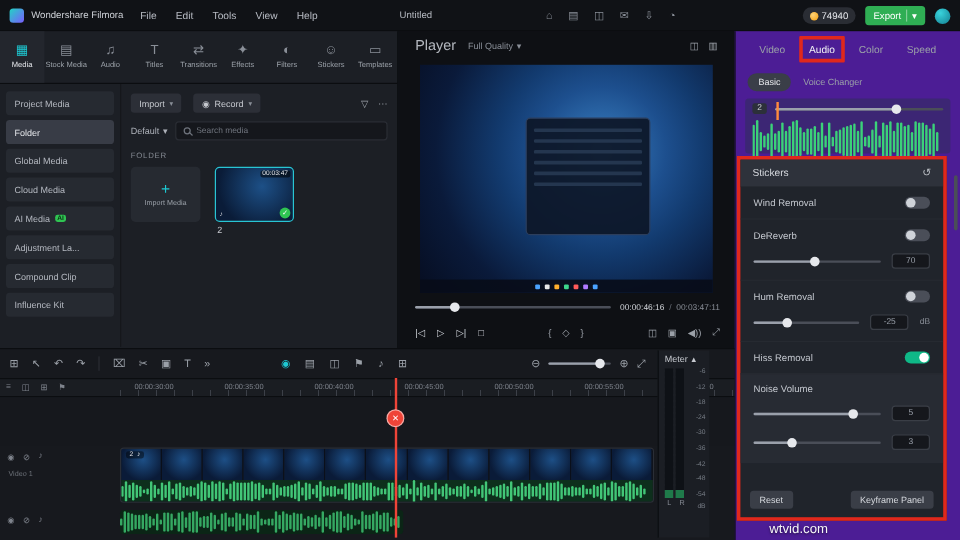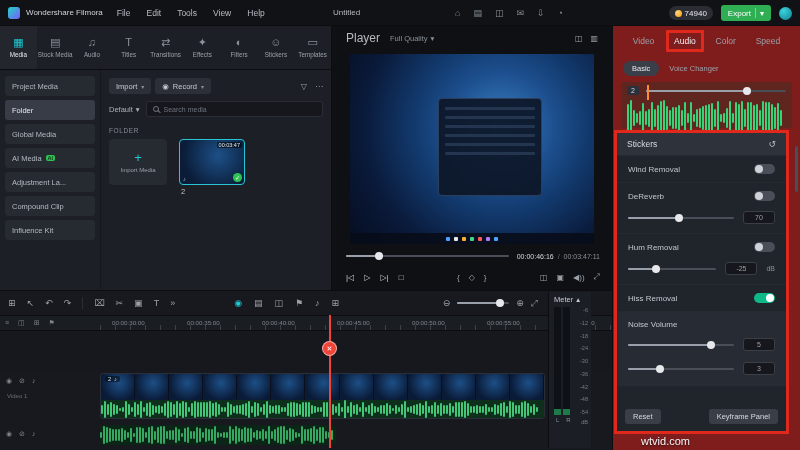--- a/index.html
+++ b/index.html
@@ -36,21 +36,21 @@
   .mtab.active .ic { color:#1ec8d2; }
   .mtab.active .lb { color:#e8eaee; }
   .media-body { display:flex; height:219px; }
   .sidebar { width:100px; padding:6px 5px; display:flex; flex-direction:column; gap:4px; }
   .sb-item { height:20px; border-radius:3px; background:#262a31; display:flex; align-items:center;
     padding:0 7px; font-size:7.5px; color:#b4b8c0; white-space:nowrap; }
   .sb-item.sel { background:#383c46; color:#e4e6ea; }
   .ai-badge { margin-left:4px; background:#2fc452; color:#0b2e14; font-size:5.5px; font-weight:bold;
     border-radius:2px; padding:0px 2px; }
   .media-content { flex:1; padding:8px; border-left:1px solid #15171b; }
-  .mc-toolbar { display:flex; gap:4px; align-items:center; }
+  .mc-toolbar { display:flex; gap:10px; align-items:center; }
   .pill { display:flex; align-items:center; gap:4px; background:#2c2f37; border-radius:3px; height:16px;
     padding:0 7px; font-size:7.5px; color:#c6c9cf; }
   .pill .caret { font-size:6px; color:#8a8f98; }
   .mc-toolbar .right { margin-left:auto; display:flex; gap:8px; font-size:8px; color:#9ba0a8; align-items:center; }
   .mc-row2 { display:flex; gap:6px; align-items:center; margin-top:7px; }
   .default-dd { display:flex; gap:3px; align-items:center; font-size:7.5px; color:#aeb2ba; white-space:nowrap; }
   .searchbox { flex:1; display:flex; align-items:center; gap:5px; background:#15171c; border:1px solid #2a2d34;
     border-radius:3px; height:16px; padding:0 6px; }
   .searchbox input { flex:1; background:transparent; border:none; outline:none; font-size:7px; color:#c6c9cf;
     font-family:inherit; }
@@ -106,21 +106,21 @@
     background:#9aa0ab; border-radius:1px; }
   .slider::after { content:""; position:absolute; left:var(--fill,40%); top:50%; width:8px; height:8px;
     margin:-4px 0 0 -4px; border-radius:50%; background:#e6e8ec; }
   .toggle { width:21px; height:10px; border-radius:5px; background:#4a4e58; position:relative; flex:none; }
   .toggle::after { content:""; position:absolute; width:8px; height:8px; border-radius:50%;
     background:#cfd3d9; top:1px; left:1px; }
   .toggle.on { background:#0fb887; }
   .toggle.on::after { left:12px; background:#fff; }
 
   
-  .props-panel { position:absolute; left:612px; top:26px; width:188px; height:424px; background:#7f1d1d;
+  .props-panel { position:absolute; left:612px; top:26px; width:188px; height:424px; background:#4c1d95;
     border-left:1px solid #0b0d10; }
   .ptabs { display:flex; justify-content:space-evenly; align-items:center; height:30px; font-size:8.5px;
     color:#9aa0a8; }
   .ptab.active { color:#f0f1f4; position:relative; }
   .red-frame { position:absolute; inset:-6px -8px; border:3px solid #e0281c; border-radius:1px; pointer-events:none; }
   .psubtabs { display:flex; gap:10px; align-items:center; height:24px; padding:0 10px; }
   .subtab-pill { background:#3a3e48; border-radius:9px; height:15px; padding:0 9px; font-size:7.5px;
     color:#e8eaee; display:flex; align-items:center; }
   .subtab-plain { font-size:7.5px; color:#9aa0a8; }
   .waveblock { position:relative; margin:2px 8px 0; height:46px; background:rgba(24,60,40,.30); border-radius:3px;
@@ -285,20 +285,23 @@
     <div class="media-body">
       <div class="sidebar">
         <div class="sb-item">
             <span>Project Media</span>
           </div>
         <div class="sb-item sel">
             <span>Folder</span>
           </div>
         <div class="sb-item">
             <span>Global Media</span>
+          </div>
+        <div class="sb-item">
+            <span>Cloud Media</span>
           </div>
         <div class="sb-item">
           <span>AI Media</span>
           <span class="ai-badge">AI</span>
         </div>
         <div class="sb-item">
             <span>Adjustment La...</span>
           </div>
         <div class="sb-item">
             <span>Compound Clip</span>

